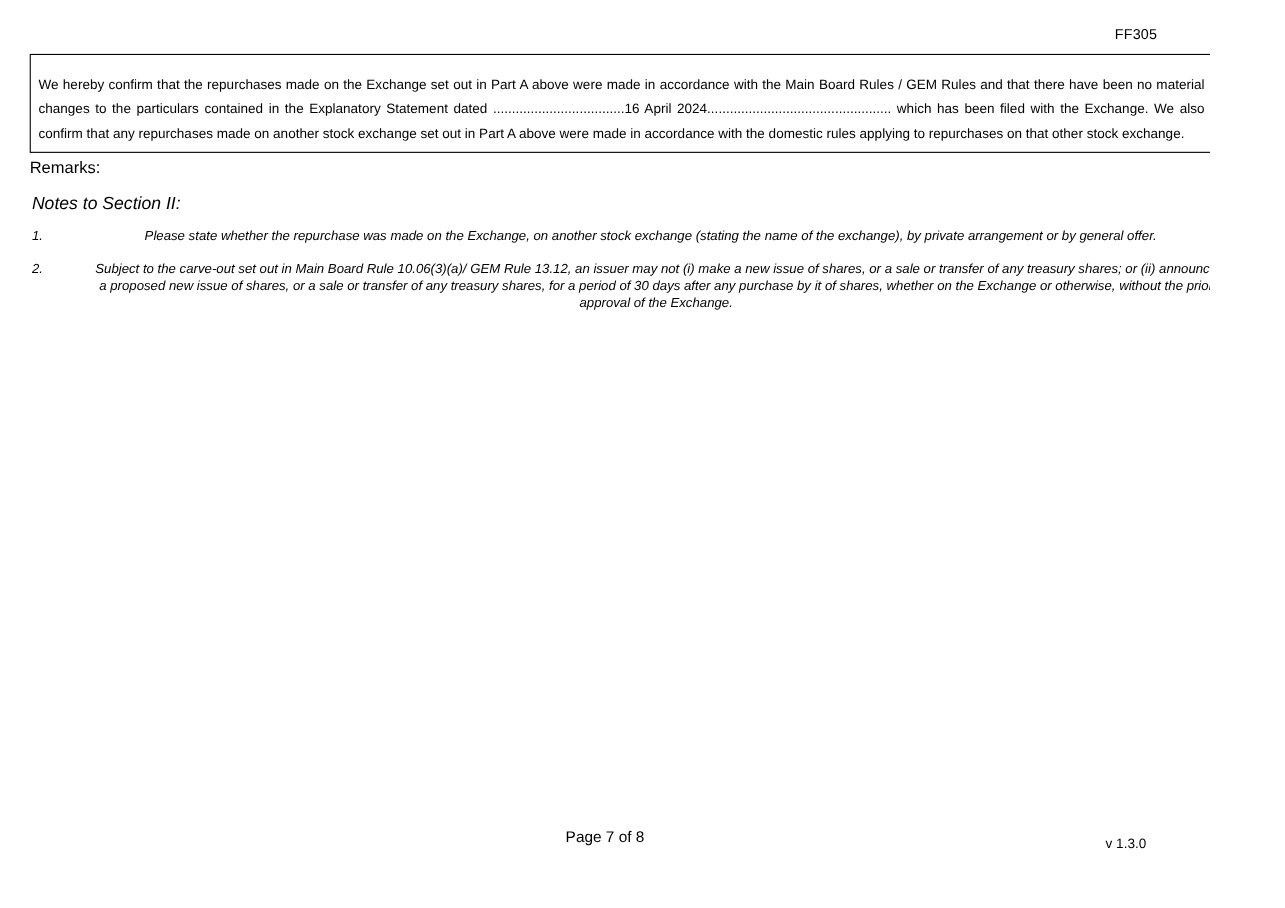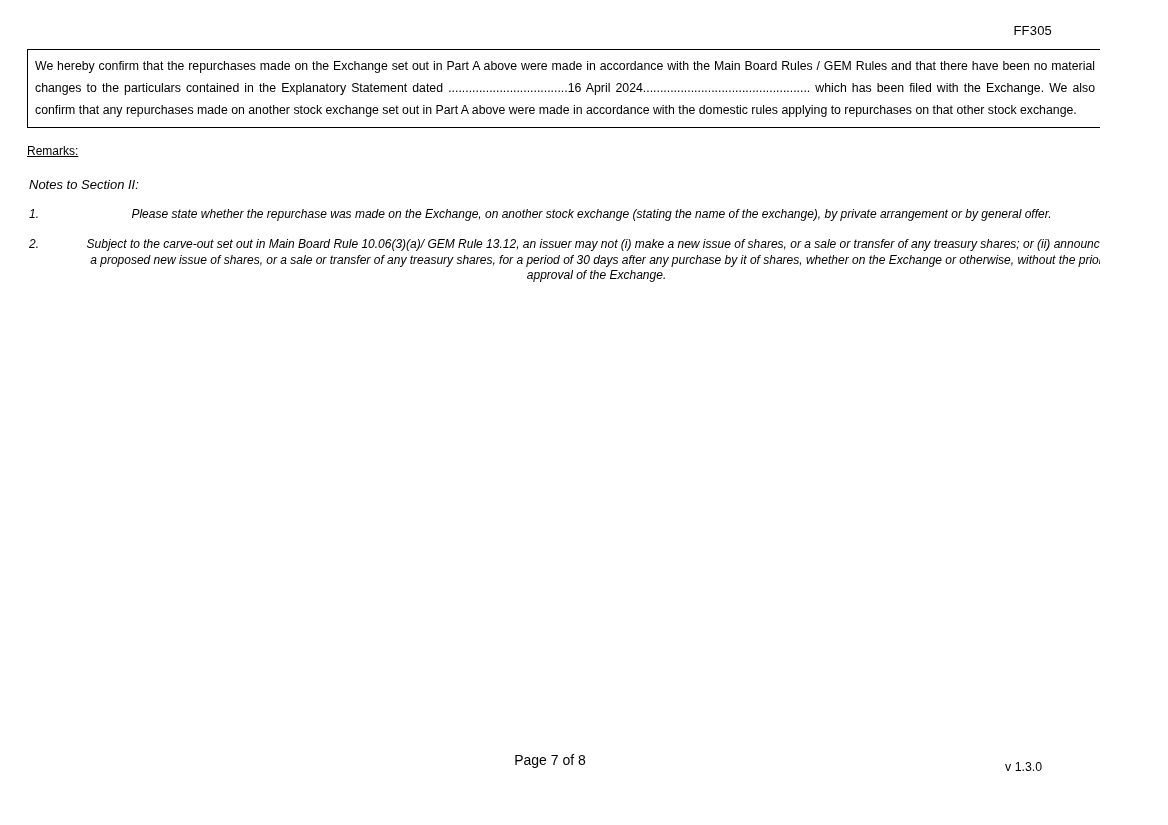--- a/index.html
+++ b/index.html
@@ -25,63 +25,62 @@
     font-size: 13px;
     letter-spacing: 0.2px;
   }
   .confirm-box {
     position: absolute;
     left: 27px;
     top: 49px;
     width: 1076px;
     border: 1px solid #000000;
     box-sizing: border-box;
-    padding: 5px 7px 6px 7px;
+    padding: 16px 7px 6px 7px;
   }
   .confirm-box p {
     margin: 0;
     font-size: 12.3px;
     line-height: 22px;
     text-align: justify;
     text-justify: inter-word;
   }
   .remarks-row {
     position: absolute;
     left: 27px;
     top: 142px;
     width: 1076px;
     height: 24px;
   }
   .remarks-label {
     position: absolute;
     left: 0;
     top: 2px;
-    font-size: 12px;
-    text-decoration: underline;
+    font-size: 15px;
   }
   .remarks-value-wrap {
     position: absolute;
     left: 113px;
     top: 0;
     width: 963px;
     border-bottom: 1px solid #000000;
     height: 23px;
   }
   .remarks-value {
     position: absolute;
     left: 35px;
     top: 0px;
     font-size: 12.3px;
     white-space: nowrap;
   }
   .notes-heading {
     position: absolute;
     left: 29px;
     top: 177px;
-    font-size: 13px;
+    font-size: 16px;
     font-style: italic;
   }
   .note {
     position: absolute;
     font-size: 12px;
     font-style: italic;
     line-height: 15.5px;
   }
   .note-num {
     position: absolute;

